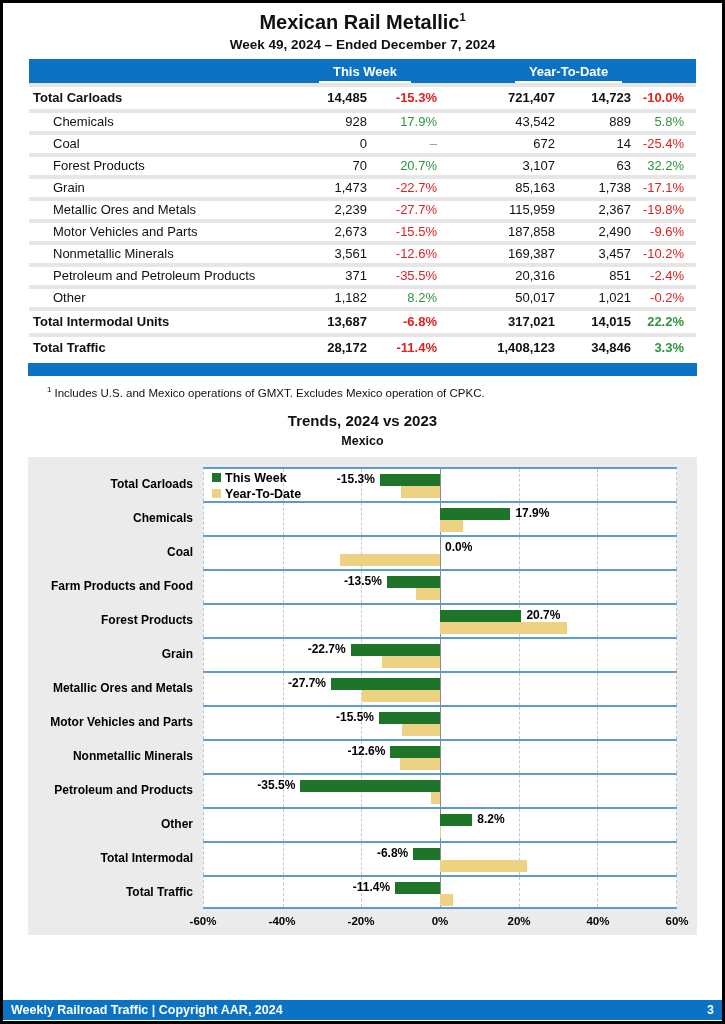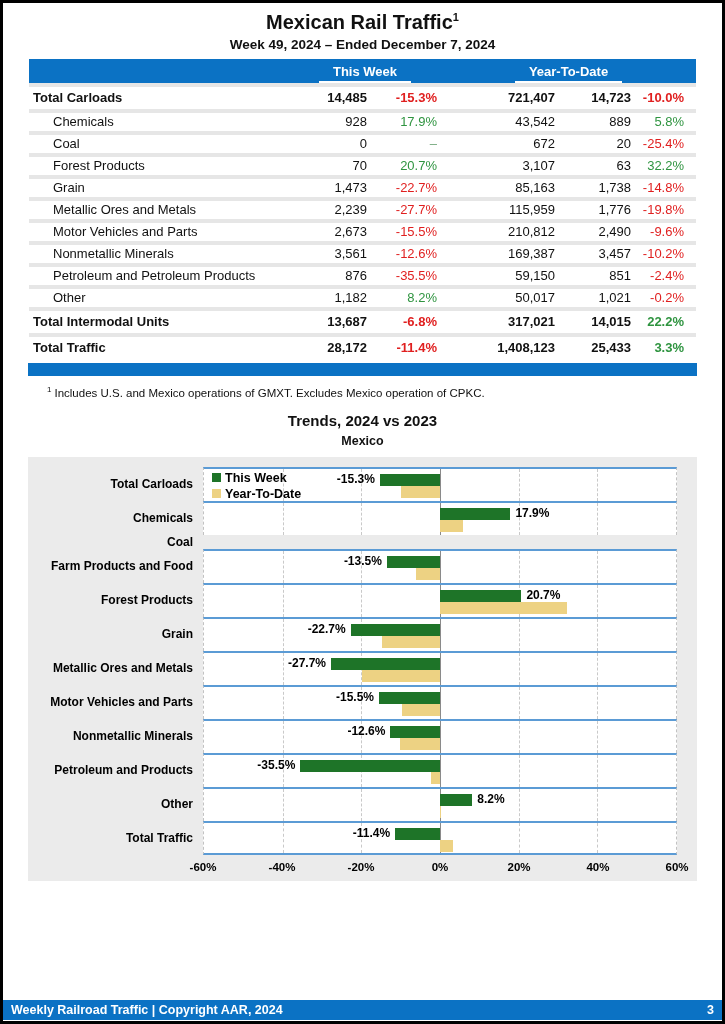--- a/index.html
+++ b/index.html
@@ -59,21 +59,21 @@
   .tick { position:absolute; top:6px; transform:translateX(-50%); font-size:11.5px; font-weight:bold; color:#000; }
 
   
   .footer { position:absolute; left:0; right:0; bottom:1px; height:20px; background:#0b72c4;
             color:#fff; display:flex; justify-content:space-between; align-items:center;
             padding:0 8px; font-size:12.5px; font-weight:bold; }
 </style>
 </head>
 <body>
 
-<div class="title"><span>Mexican Rail Traffic</span><sup>1</sup></div>
+<div class="title"><span>Mexican Rail Metallic</span><sup>1</sup></div>
 <div class="subtitle">Week 49, 2024 – Ended December 7, 2024</div>
 
 <table class="report">
   <colgroup>
     <col style="width:260px">
       <col style="width:82px">
       <col style="width:70px">
     <col style="width:118px">
       <col style="width:76px">
       <col style="width:61px">
@@ -102,75 +102,75 @@
     <td class="num">43,542</td>
     <td class="num">889</td>
     <td class="num last up">5.8%</td>
   </tr>
 
   <tr class="sub">
     <td class="lbl">Coal</td>
     <td class="num">0</td>
     <td class="num flat">–</td>
     <td class="num">672</td>
-    <td class="num">20</td>
+    <td class="num">14</td>
     <td class="num last down">-25.4%</td>
   </tr>
 
 
   <tr class="sub">
     <td class="lbl">Forest Products</td>
     <td class="num">70</td>
     <td class="num up">20.7%</td>
     <td class="num">3,107</td>
     <td class="num">63</td>
     <td class="num last up">32.2%</td>
   </tr>
 
   <tr class="sub">
     <td class="lbl">Grain</td>
     <td class="num">1,473</td>
     <td class="num down">-22.7%</td>
     <td class="num">85,163</td>
     <td class="num">1,738</td>
-    <td class="num last down">-14.8%</td>
+    <td class="num last down">-17.1%</td>
   </tr>
 
   <tr class="sub">
     <td class="lbl">Metallic Ores and Metals</td>
     <td class="num">2,239</td>
     <td class="num down">-27.7%</td>
     <td class="num">115,959</td>
-    <td class="num">1,776</td>
+    <td class="num">2,367</td>
     <td class="num last down">-19.8%</td>
   </tr>
 
   <tr class="sub">
     <td class="lbl">Motor Vehicles and Parts</td>
     <td class="num">2,673</td>
     <td class="num down">-15.5%</td>
-    <td class="num">210,812</td>
+    <td class="num">187,858</td>
     <td class="num">2,490</td>
     <td class="num last down">-9.6%</td>
   </tr>
 
   <tr class="sub">
     <td class="lbl">Nonmetallic Minerals</td>
     <td class="num">3,561</td>
     <td class="num down">-12.6%</td>
     <td class="num">169,387</td>
     <td class="num">3,457</td>
     <td class="num last down">-10.2%</td>
   </tr>
 
   <tr class="sub">
     <td class="lbl">Petroleum and Petroleum Products</td>
-    <td class="num">876</td>
+    <td class="num">371</td>
     <td class="num down">-35.5%</td>
-    <td class="num">59,150</td>
+    <td class="num">20,316</td>
     <td class="num">851</td>
     <td class="num last down">-2.4%</td>
   </tr>
 
   <tr class="sub">
     <td class="lbl">Other</td>
     <td class="num">1,182</td>
     <td class="num up">8.2%</td>
     <td class="num">50,017</td>
     <td class="num">1,021</td>
@@ -184,21 +184,21 @@
     <td class="num">317,021</td>
     <td class="num">14,015</td>
     <td class="num last up">22.2%</td>
   </tr>
 
   <tr class="total">
     <td class="lbl">Total Traffic</td>
     <td class="num">28,172</td>
     <td class="num down">-11.4%</td>
     <td class="num">1,408,123</td>
-    <td class="num">25,433</td>
+    <td class="num">34,846</td>
     <td class="num last up">3.3%</td>
   </tr>
 </tbody>
 </table>
 
 <div class="divider"></div>
 
 <div class="footnotes">
   <div class="fn"><sup>1</sup><span>Includes U.S. and Mexico operations of GMXT. Excludes Mexico operation of CPKC.</span></div>
 </div>
@@ -241,20 +241,29 @@
           <div class="gl" style="left: 66.6667%;"></div>
           <div class="gl" style="left: 83.3333%;"></div>
           <div class="bar tw" style="left: 50%; width: 14.9167%; background: rgb(30, 116, 40);"></div>
           <div class="bar ytd" style="left: 50%; width: 4.83333%; background: rgb(237, 210, 131);"></div>
           <div class="blabel" style="left: calc(64.9167% + 5px);">17.9%</div>
         </div>
   </div>
 
   <div class="crow">
     <div class="cat">Coal</div>
+    <div class="band">
+          <div class="gl" style="left: 16.6667%;"></div>
+          <div class="gl" style="left: 33.3333%;"></div>
+          <div class="gl zero" style="left: 50%;"></div>
+          <div class="gl" style="left: 66.6667%;"></div>
+          <div class="gl" style="left: 83.3333%;"></div>
+          <div class="bar ytd" style="left: 28.8333%; width: 21.1667%; background: rgb(237, 210, 131);"></div>
+          <div class="blabel" style="left: calc(50% + 5px);">0.0%</div>
+        </div>
   </div>
 
   <div class="crow">
     <div class="cat">Farm Products and Food</div>
     <div class="band">
           <div class="gl" style="left: 16.6667%;"></div>
           <div class="gl" style="left: 33.3333%;"></div>
           <div class="gl zero" style="left: 50%;"></div>
           <div class="gl" style="left: 66.6667%;"></div>
           <div class="gl" style="left: 83.3333%;"></div>
@@ -355,20 +364,33 @@
           <div class="gl" style="left: 33.3333%;"></div>
           <div class="gl zero" style="left: 50%;"></div>
           <div class="gl" style="left: 66.6667%;"></div>
           <div class="gl" style="left: 83.3333%;"></div>
           <div class="bar tw" style="left: 50%; width: 6.83333%; background: rgb(30, 116, 40);"></div>
           <div class="bar ytd" style="left: 49.9167%; width: 0.0833333%; background: rgb(237, 210, 131);"></div>
           <div class="blabel" style="left: calc(56.8333% + 5px);">8.2%</div>
         </div>
   </div>
 
+  <div class="crow">
+    <div class="cat">Total Intermodal</div>
+    <div class="band">
+          <div class="gl" style="left: 16.6667%;"></div>
+          <div class="gl" style="left: 33.3333%;"></div>
+          <div class="gl zero" style="left: 50%;"></div>
+          <div class="gl" style="left: 66.6667%;"></div>
+          <div class="gl" style="left: 83.3333%;"></div>
+          <div class="bar tw" style="left: 44.3333%; width: 5.66667%; background: rgb(30, 116, 40);"></div>
+          <div class="bar ytd" style="left: 50%; width: 18.5%; background: rgb(237, 210, 131);"></div>
+          <div class="blabel" style="right: calc(55.6667% + 5px);">-6.8%</div>
+        </div>
+  </div>
 
   <div class="crow">
     <div class="cat">Total Traffic</div>
     <div class="band">
           <div class="gl" style="left: 16.6667%;"></div>
           <div class="gl" style="left: 33.3333%;"></div>
           <div class="gl zero" style="left: 50%;"></div>
           <div class="gl" style="left: 66.6667%;"></div>
           <div class="gl" style="left: 83.3333%;"></div>
           <div class="bar tw" style="left: 40.5%; width: 9.5%; background: rgb(30, 116, 40);"></div>

